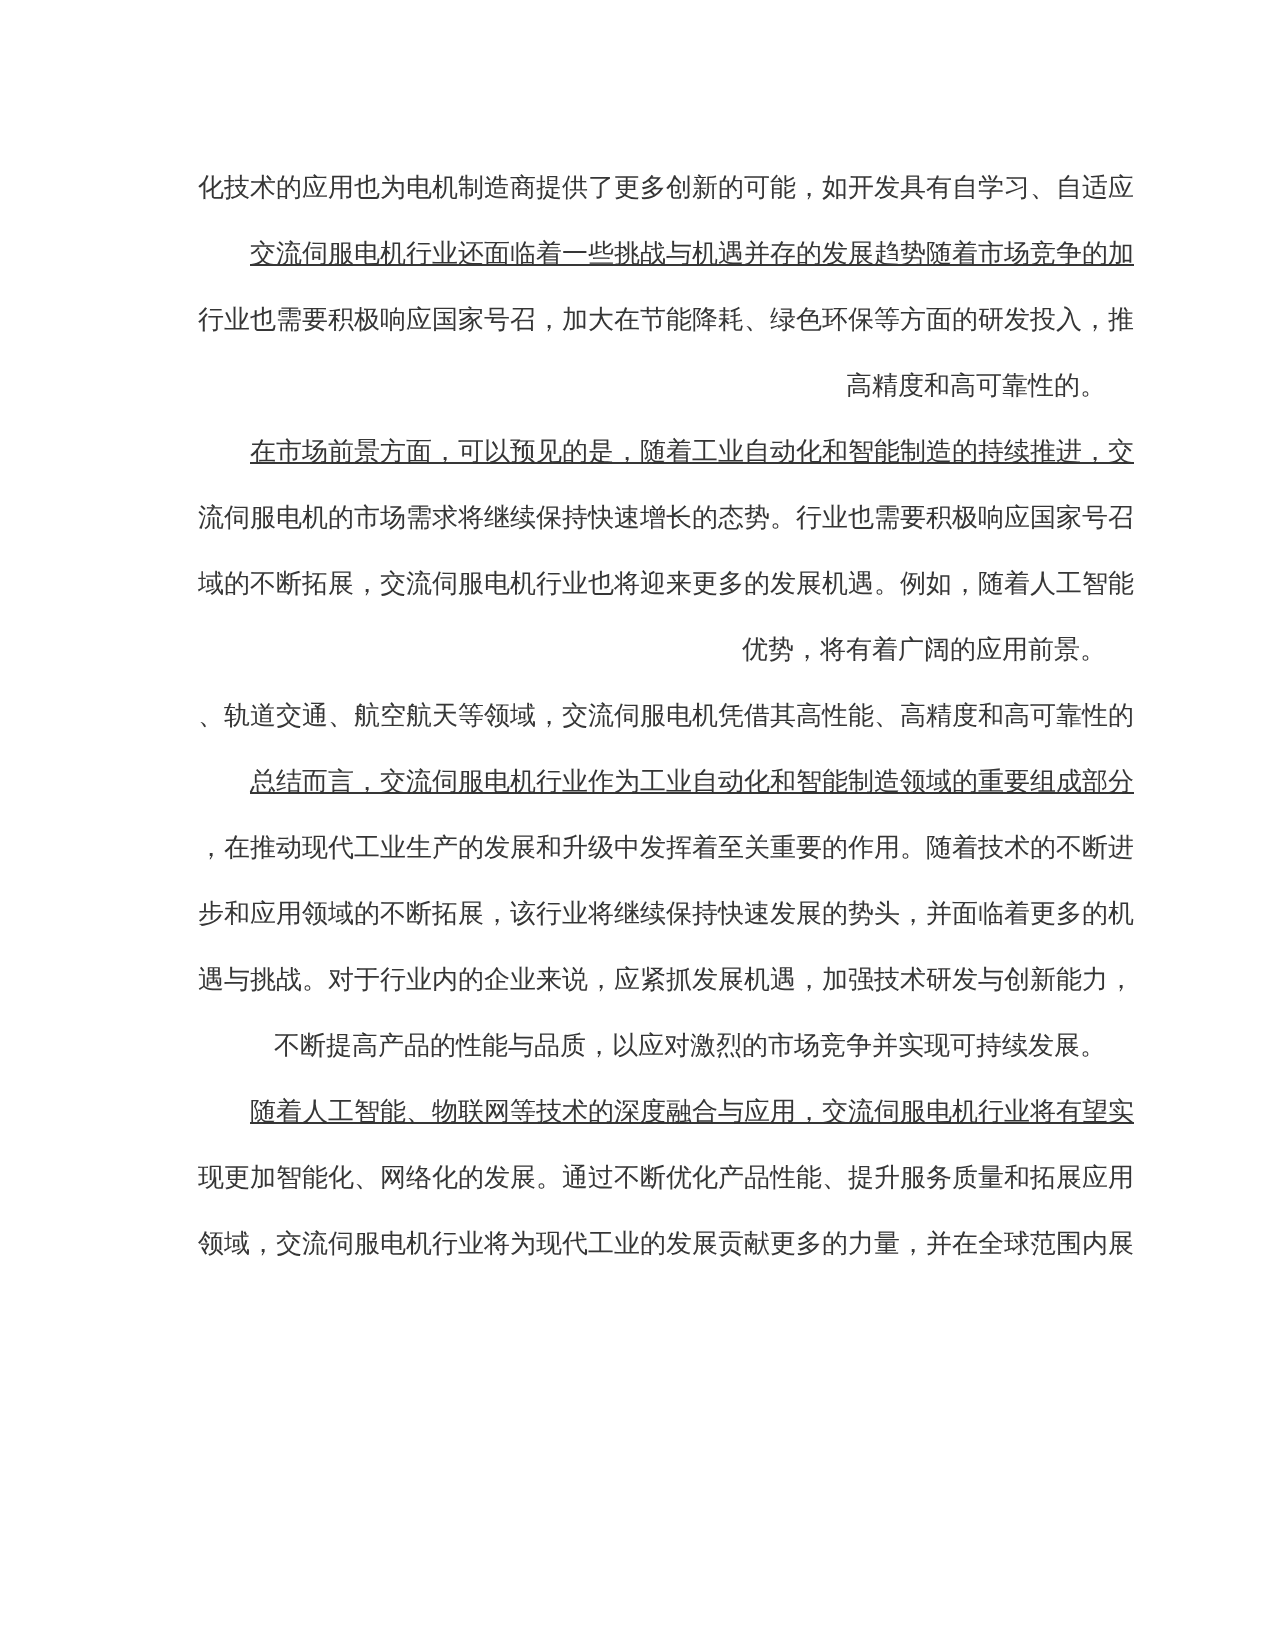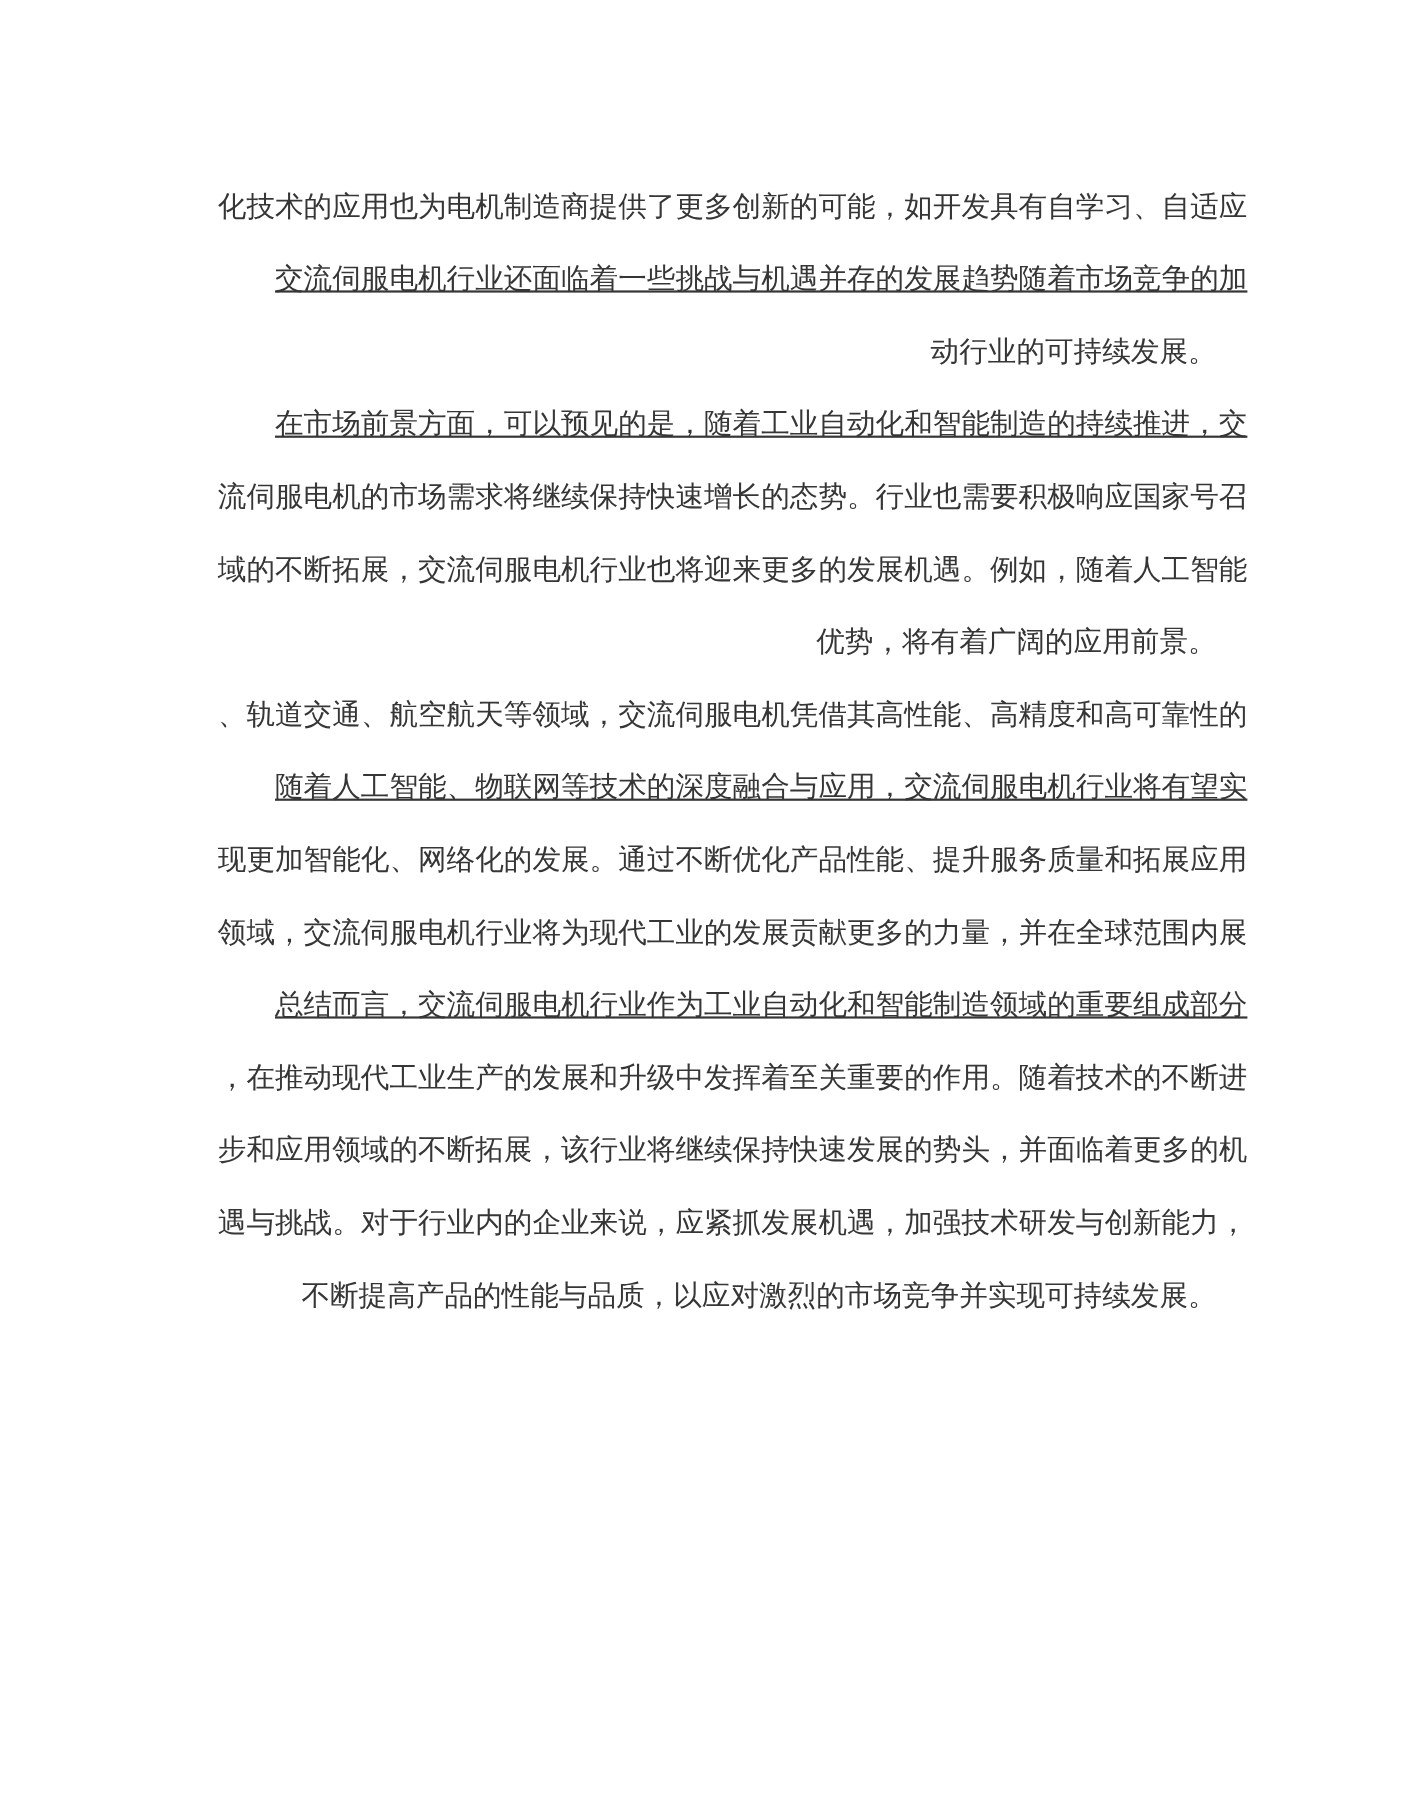--- a/index.html
+++ b/index.html
@@ -39,39 +39,40 @@
 
 <div class="page">
   <div class="doc-body">
 
     <div class="para">
       <span class="line">化技术的应用也为电机制造商提供了更多创新的可能，如开发具有自学习、自适应</span>
     </div>
 
     <div class="para">
       <span class="line first-indent">交流伺服电机行业还面临着一些挑战与机遇并存的发展趋势随着市场竞争的加</span>
-      <span class="line">动行业的可持续发展。</span>
+      <span class="line">行业也需要积极响应国家号召，加大在节能降耗、绿色环保等方面的研发投入，推</span>
+      <span class="line">高精度和高可靠性的。</span>
     </div>
 
     <div class="para">
       <span class="line first-indent">在市场前景方面，可以预见的是，随着工业自动化和智能制造的持续推进，交</span>
       <span class="line">流伺服电机的市场需求将继续保持快速增长的态势。行业也需要积极响应国家号召</span>
       <span class="line">域的不断拓展，交流伺服电机行业也将迎来更多的发展机遇。例如，随着人工智能</span>
       <span class="line">优势，将有着广阔的应用前景。</span>
       <span class="line">、轨道交通、航空航天等领域，交流伺服电机凭借其高性能、高精度和高可靠性的</span>
     </div>
 
     <div class="para">
-      <span class="line first-indent">随着人工智能、物联网等技术的深度融合与应用，交流伺服电机行业将有望实</span>
-      <span class="line">现更加智能化、网络化的发展。通过不断优化产品性能、提升服务质量和拓展应用</span>
-      <span class="line">领域，交流伺服电机行业将为现代工业的发展贡献更多的力量，并在全球范围内展</span>
-    </div>
-
-    <div class="para">
       <span class="line first-indent">总结而言，交流伺服电机行业作为工业自动化和智能制造领域的重要组成部分</span>
       <span class="line">，在推动现代工业生产的发展和升级中发挥着至关重要的作用。随着技术的不断进</span>
       <span class="line">步和应用领域的不断拓展，该行业将继续保持快速发展的势头，并面临着更多的机</span>
       <span class="line">遇与挑战。对于行业内的企业来说，应紧抓发展机遇，加强技术研发与创新能力，</span>
       <span class="line">不断提高产品的性能与品质，以应对激烈的市场竞争并实现可持续发展。</span>
     </div>
 
+    <div class="para">
+      <span class="line first-indent">随着人工智能、物联网等技术的深度融合与应用，交流伺服电机行业将有望实</span>
+      <span class="line">现更加智能化、网络化的发展。通过不断优化产品性能、提升服务质量和拓展应用</span>
+      <span class="line">领域，交流伺服电机行业将为现代工业的发展贡献更多的力量，并在全球范围内展</span>
+    </div>
+
   </div>
 </div>
 
 </body></html>

